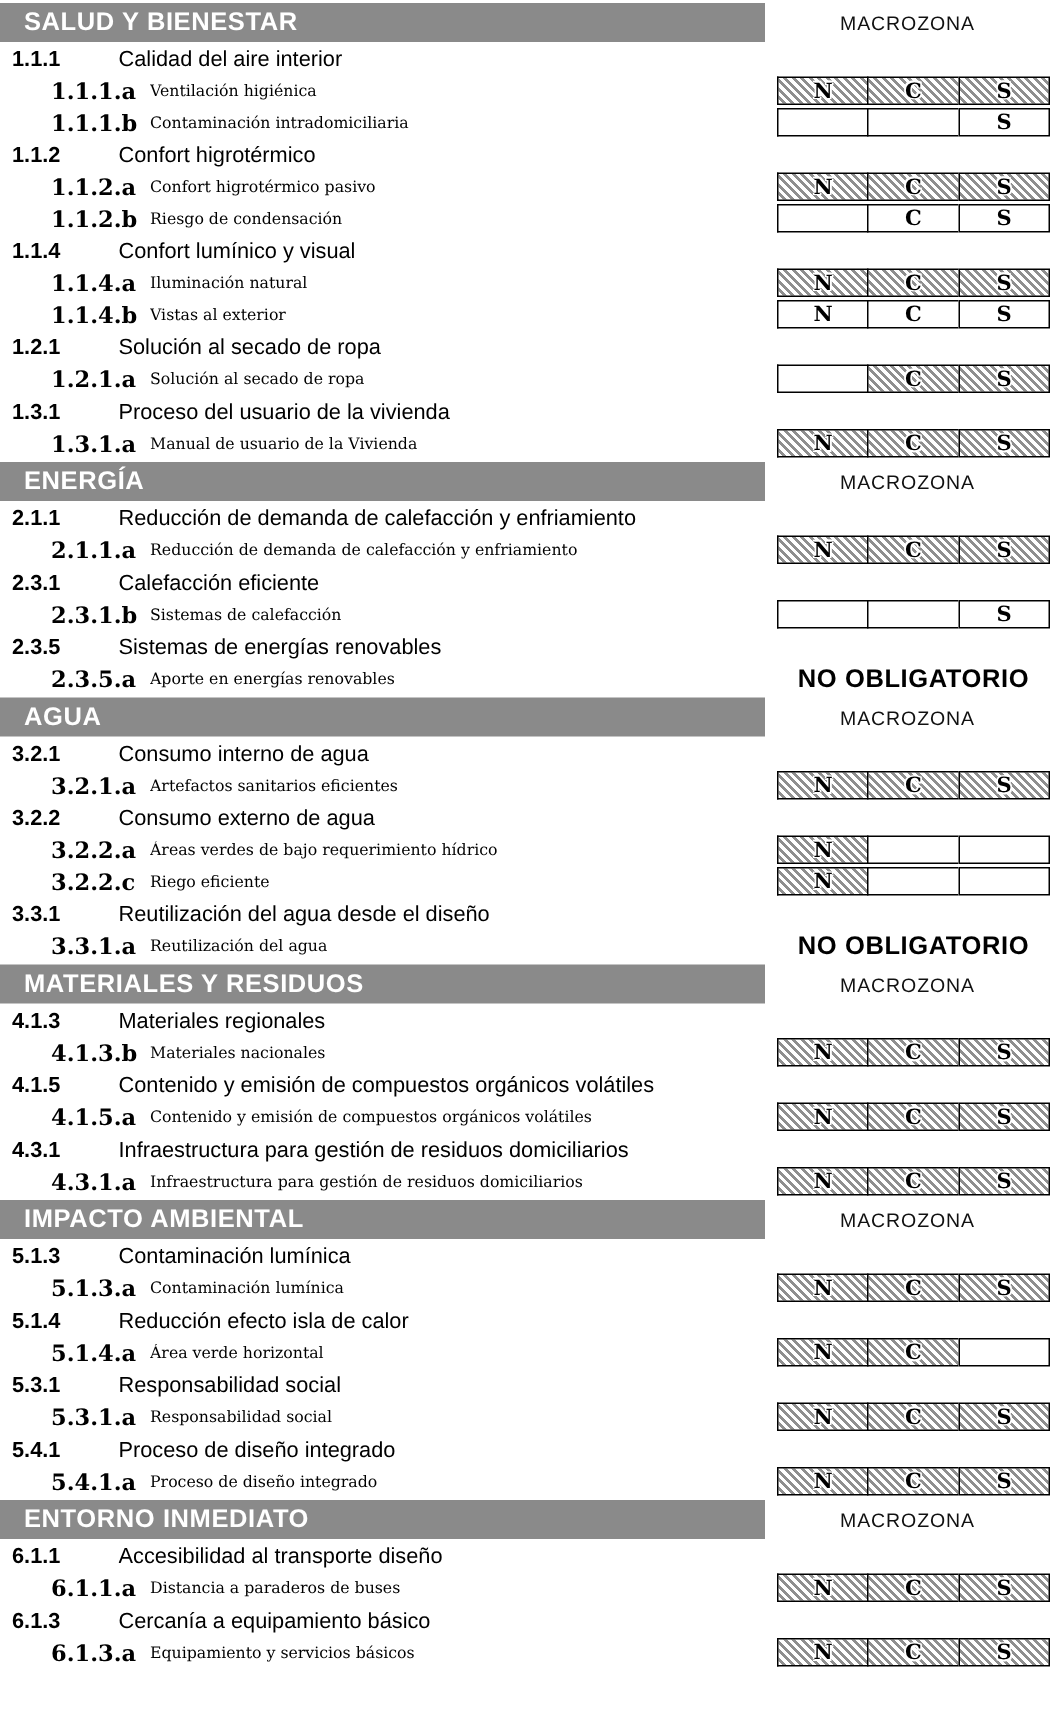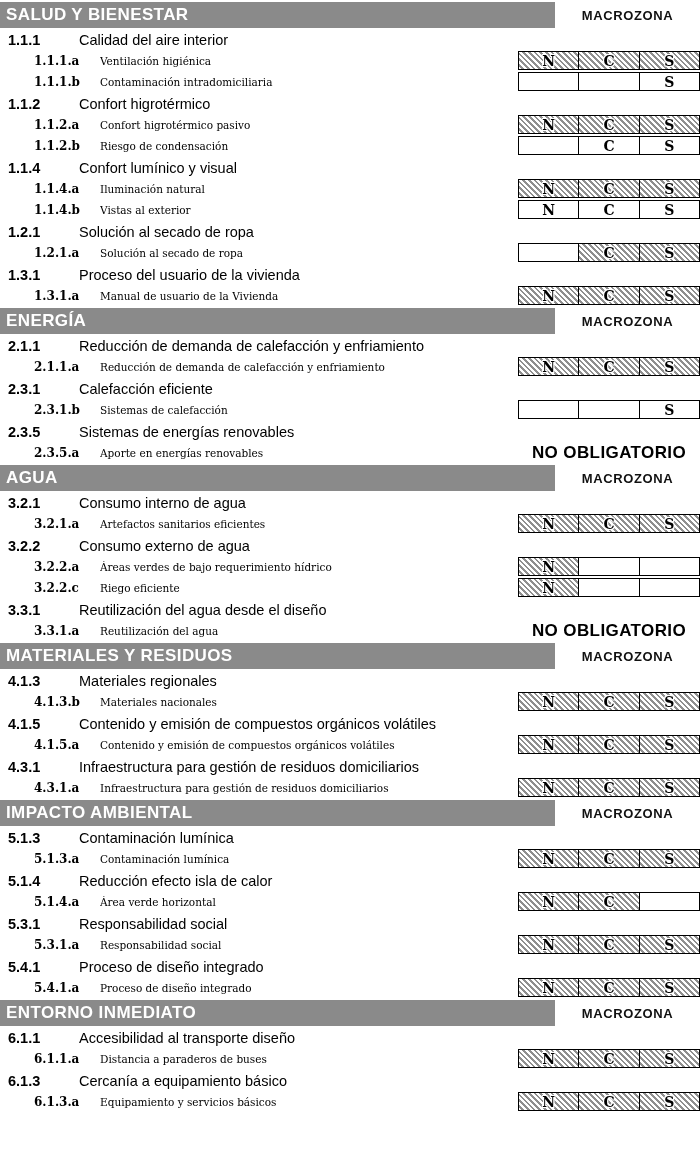--- a/index.html
+++ b/index.html
@@ -26,32 +26,32 @@
     margin-top: 2px;
   }
   .section-band .title-box {
     background: #8a8a8a;
     color: #ffffff;
     font-size: 17px;
     font-weight: bold;
     letter-spacing: 0.4px;
     display: flex;
     align-items: center;
-    padding: 0 6px;
-    width: 555px;
+    padding: 0 16px;
+    width: 510px;
     box-sizing: border-box;
     text-transform: uppercase;
   }
   .section-band .macro-box {
     flex: 1;
     display: flex;
     align-items: center;
     justify-content: center;
     font-size: 13px;
-    font-weight: bold;
+    font-weight: normal;
     letter-spacing: 0.6px;
     color: #111;
     background: #ffffff;
   }
 
   
   .crit-row {
     display: flex;
     align-items: center;
     min-height: 21px;
@@ -75,21 +75,21 @@
   
   .sub-row {
     display: flex;
     align-items: center;
     height: 21px;
   }
   .sub-code {
     width: 100px;
     padding-left: 34px;
     box-sizing: border-box;
-    font-size: 12px;
+    font-size: 15px;
     font-weight: bold;
     font-family: "DejaVu Serif", serif;
   }
   .sub-name {
     font-size: 10.5px;
     font-weight: normal;
     font-family: "DejaVu Serif", serif;
     flex: 1;
     white-space: nowrap;
     overflow: hidden;

